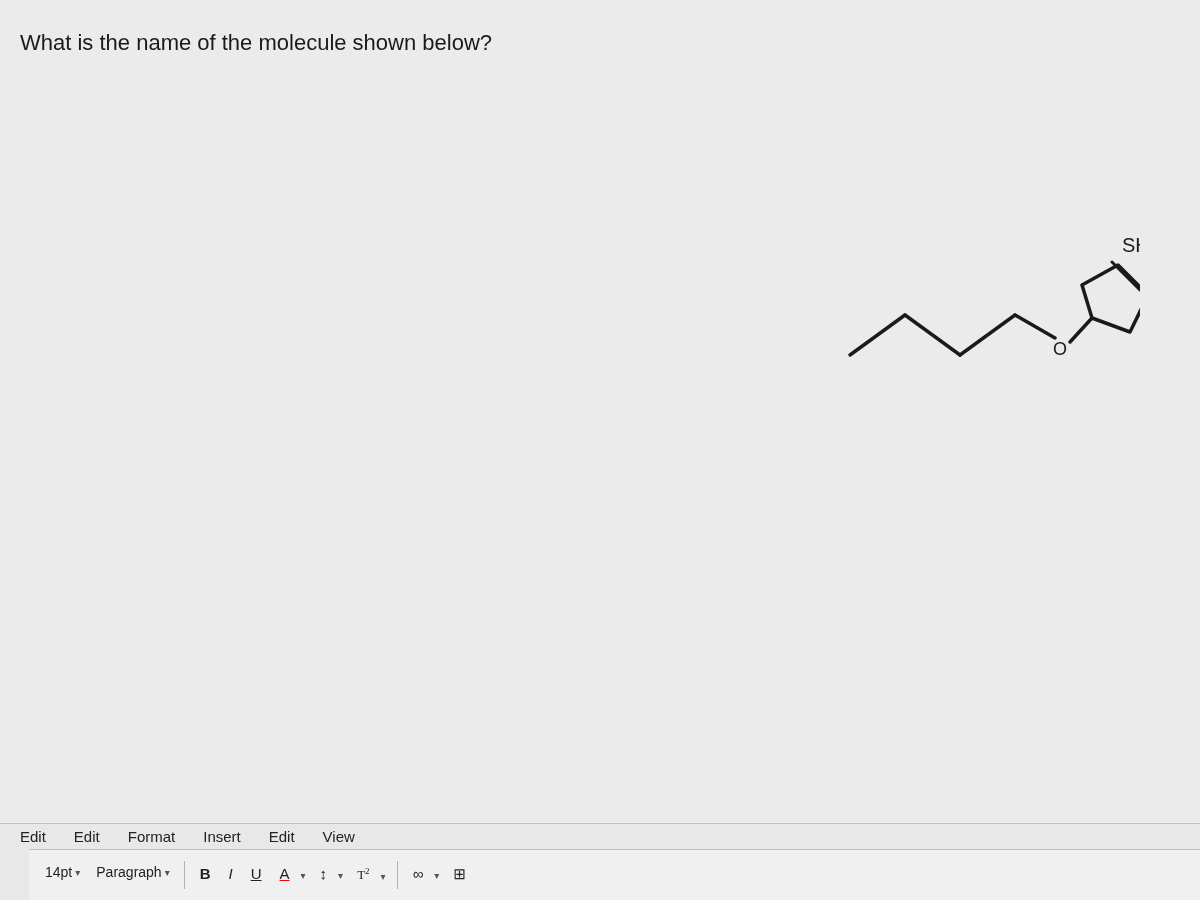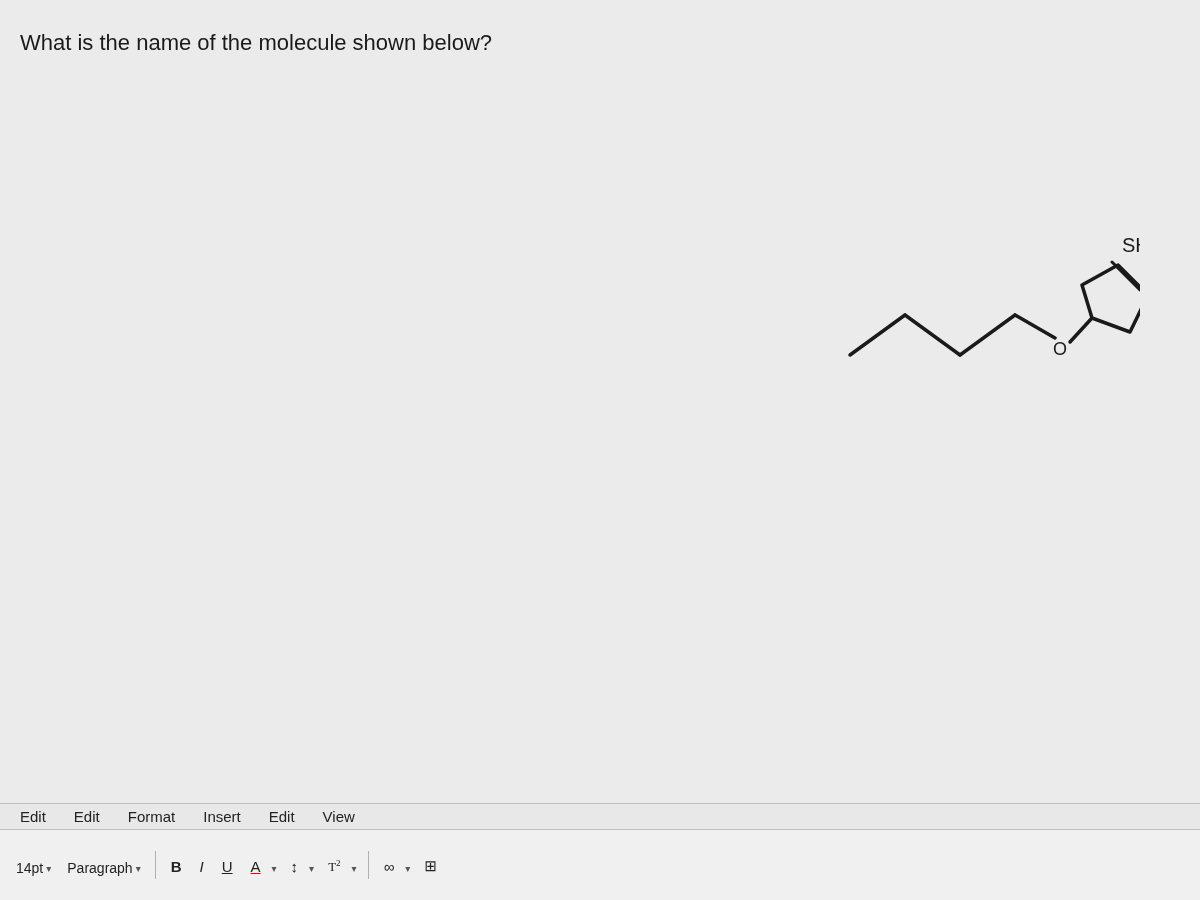--- a/index.html
+++ b/index.html
@@ -62,25 +62,26 @@
     }
 
     .menu-item {
       cursor: pointer;
       padding: 2px 4px;
     }
 
     .formatting-bar {
       background: #f0f0f0;
       border-top: 1px solid #c0c0c0;
-      padding: 21px 10px;
-      display: flex;
-      align-items: flex-end;
+      padding: 11px 10px;
+      display: flex;
+      align-items: flex-start;
       gap: 4px;
       min-height: 44px;
+      margin-left: 29px;
     }
 
     .fmt-dropdown {
       display: flex;
       align-items: center;
       gap: 3px;
       padding: 3px 6px;
       background: #f0f0f0;
       border: none;
       border-radius: 3px;

